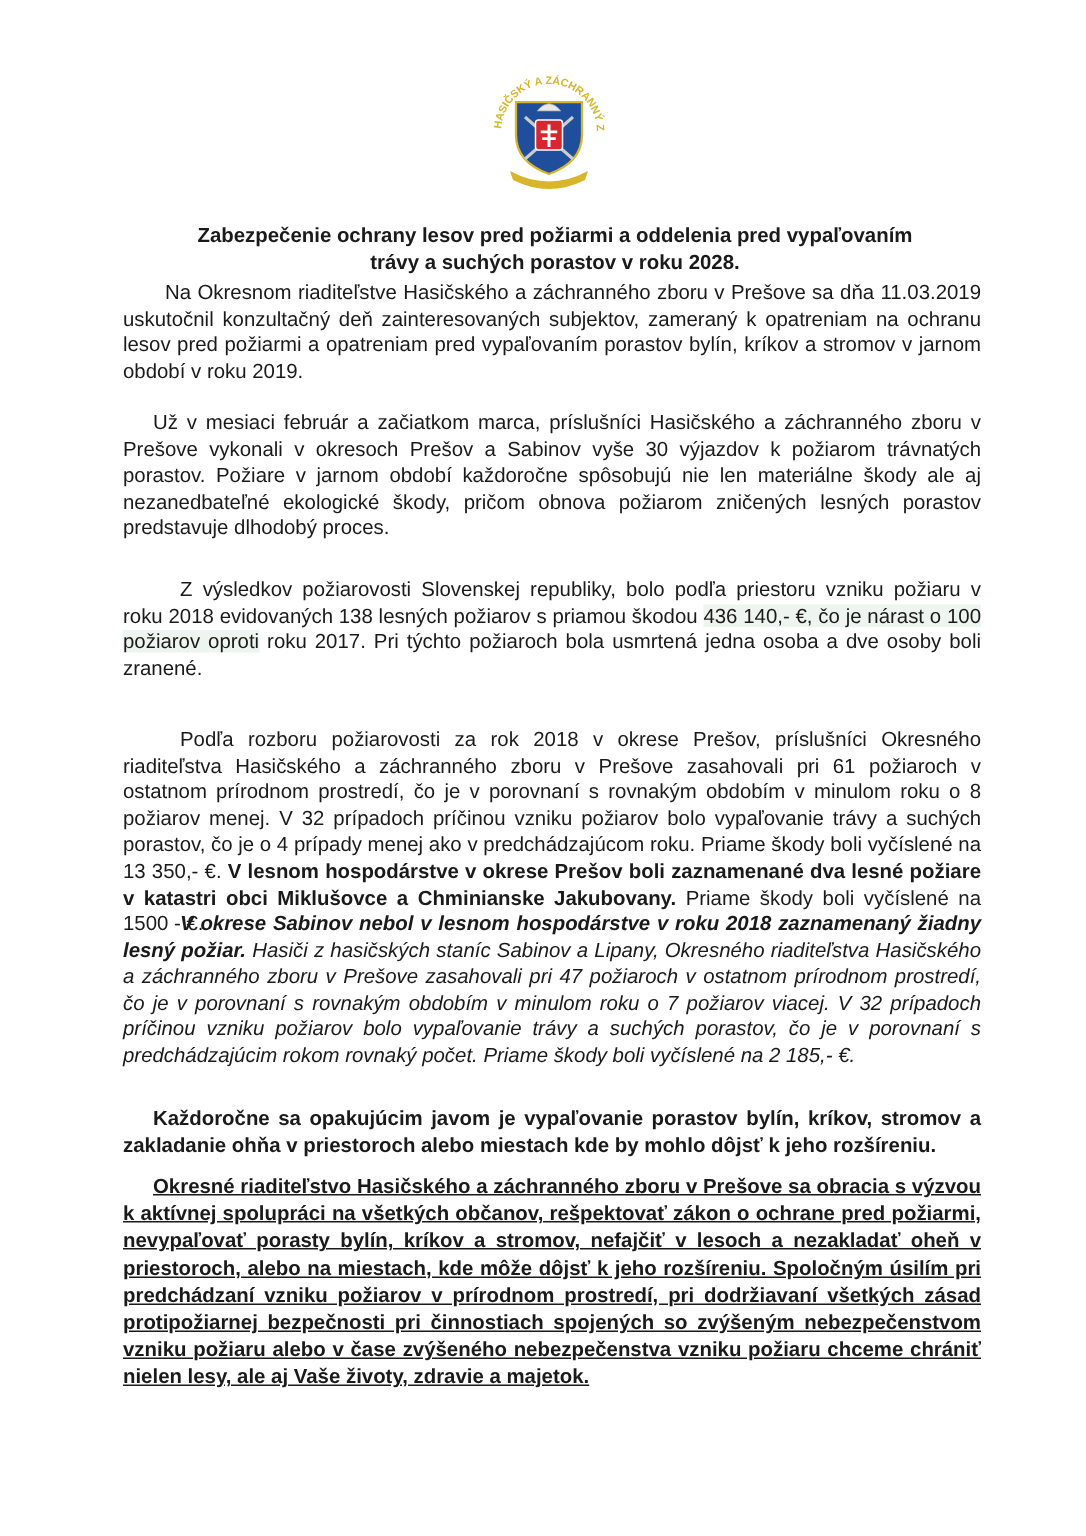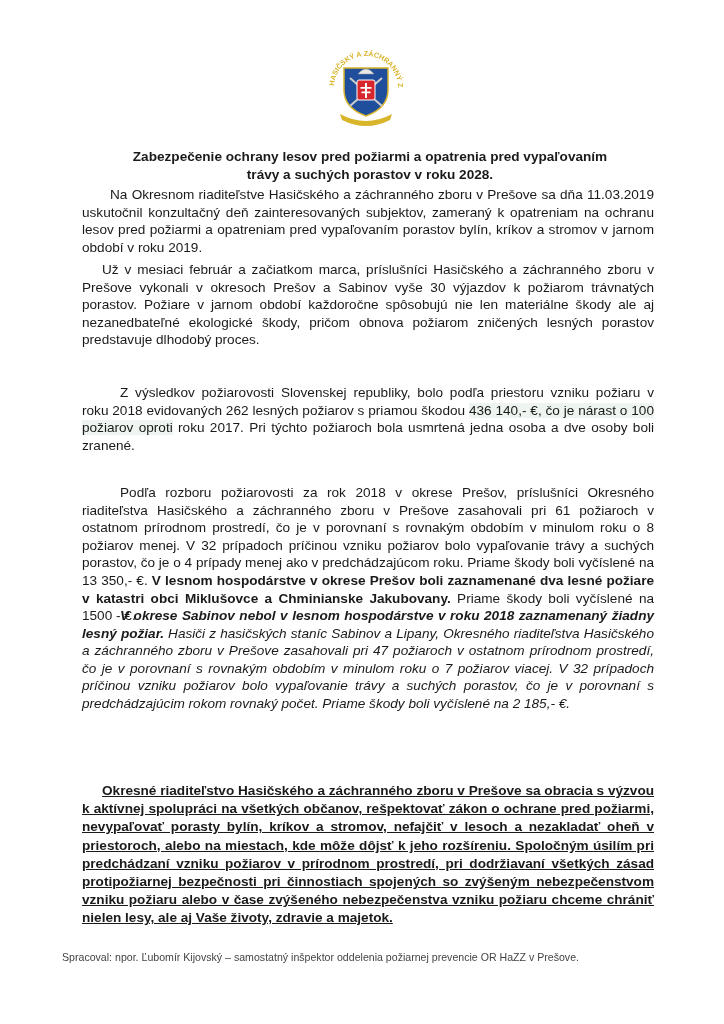--- a/index.html
+++ b/index.html
@@ -17,21 +17,21 @@
       position: absolute; left: 82px; width: 572px;
       font-size: 13.6px; line-height: 17.6px; text-align: justify;
       text-align-last: left;
     }
     .para .ind1 { display: inline-block; width: 28px; }
     .para .ind2 { display: inline-block; width: 20px; }
     .para .ind3 { display: inline-block; width: 38px; }
     .hl { background: #eef4ef; }
     b { font-weight: bold; }
     .p1 { top: 186px; }
-    .p2 { top: 261px; }
+    .p2 { top: 273px; }
     .p3 { top: 384px; }
     .p4 { top: 484px; }
     .p5 { top: 607px; font-style: italic; }
     .p6 { top: 737px; font-weight: bold; }
     .p7 { top: 782px; font-weight: bold; line-height: 18.2px; text-decoration: underline; }
     .footer {
       position: absolute; left: 62px; top: 950px; width: 620px;
       font-size: 10.6px; color: #444; line-height: 14px;
     }
   </style>
@@ -50,31 +50,31 @@
     <path d="M18,24 L62,24 L62,46 Q62,64 40,72 Q18,64 18,46 Z" fill="#1f4e9c" stroke="#d8b52a" stroke-width="1.5"></path>
     <path d="M32,30 Q40,20 48,30 Z" fill="#e8e8e8" stroke="#999" stroke-width="0.5"></path>
     <line x1="24" y1="34" x2="56" y2="62" stroke="#cccccc" stroke-width="2"></line>
     <line x1="56" y1="34" x2="24" y2="62" stroke="#cccccc" stroke-width="2"></line>
     <rect x="31" y="36" width="18" height="20" rx="2" fill="#d7262e" stroke="#ffffff" stroke-width="1"></rect>
     <path d="M39,39 h2 v15 h-2 Z M34.5,43 h11 v1.8 h-11 Z M35.5,47.5 h9 v1.8 h-9 Z" fill="#ffffff"></path>
     <path d="M14,70 Q40,84 66,70 L64,76 Q40,88 16,76 Z" fill="#d8b52a"></path>
   </svg>
 
   <div class="title">
-    <div>Zabezpečenie ochrany lesov pred požiarmi a opatrenia pred vypaľovaním</div>
+    <div>Zabezpečenie ochrany lesov pred požiarmi a oddelenia pred vypaľovaním</div>
     <div>trávy a suchých porastov v roku 2028.</div>
   </div>
 
   <div class="para p1"><span class="ind1"></span><span>Na Okresnom riaditeľstve Hasičského a záchranného zboru v Prešove sa dňa 11.03.2019 uskutočnil konzultačný deň zainteresovaných subjektov, zameraný k opatreniam na  ochranu lesov pred požiarmi a opatreniam pred vypaľovaním porastov bylín, kríkov a stromov v jarnom období v roku 2019.</span></div>
 
   <div class="para p2"><span class="ind2"></span><span>Už v mesiaci február a začiatkom marca, príslušníci Hasičského a záchranného zboru v Prešove vykonali v okresoch Prešov a Sabinov vyše 30 výjazdov k požiarom trávnatých porastov. Požiare v jarnom období každoročne spôsobujú nie len materiálne škody ale aj nezanedbateľné ekologické škody, pričom obnova požiarom zničených lesných porastov predstavuje dlhodobý proces.</span></div>
 
-  <div class="para p3"><span class="ind3"></span><span>Z výsledkov požiarovosti Slovenskej republiky, bolo podľa priestoru vzniku požiaru v roku 2018 evidovaných 262 lesných požiarov s priamou škodou </span><span class="hl">436 140,- €, čo je nárast o 100 požiarov oproti</span><span> roku 2017. Pri týchto požiaroch bola usmrtená jedna osoba a dve osoby boli zranené.</span></div>
+  <div class="para p3"><span class="ind3"></span><span>Z výsledkov požiarovosti Slovenskej republiky, bolo podľa priestoru vzniku požiaru v roku 2018 evidovaných 138 lesných požiarov s priamou škodou </span><span class="hl">436 140,- €, čo je nárast o 100 požiarov oproti</span><span> roku 2017. Pri týchto požiaroch bola usmrtená jedna osoba a dve osoby boli zranené.</span></div>
 
   <div class="para p4"><span class="ind3"></span><span>Podľa rozboru požiarovosti za rok 2018 v okrese Prešov, príslušníci Okresného riaditeľstva  Hasičského a záchranného zboru v Prešove zasahovali pri 61 požiaroch v ostatnom prírodnom prostredí, čo je v porovnaní s rovnakým obdobím v minulom roku o 8 požiarov menej. V 32 prípadoch príčinou vzniku požiarov bolo vypaľovanie trávy a suchých porastov, čo je o 4 prípady menej ako v predchádzajúcom roku. Priame škody boli vyčíslené na 13 350,- €. </span><b>V lesnom hospodárstve v okrese Prešov boli zaznamenané dva lesné požiare v katastri obci Miklušovce a Chminianske Jakubovany.</b><span> Priame škody boli vyčíslené  na 1500 - €.</span></div>
 
   <div class="para p5"><span class="ind3"></span><b>V okrese Sabinov nebol v lesnom hospodárstve v roku 2018 zaznamenaný žiadny lesný požiar.</b><span> Hasiči z hasičských staníc Sabinov a Lipany, Okresného riaditeľstva Hasičského a záchranného  zboru v Prešove zasahovali pri 47 požiaroch v ostatnom prírodnom prostredí, čo je v porovnaní s rovnakým obdobím v minulom roku o 7 požiarov viacej. V 32  prípadoch príčinou vzniku požiarov bolo vypaľovanie trávy a suchých porastov, čo je v porovnaní s predchádzajúcim rokom rovnaký počet. Priame škody boli vyčíslené na 2 185,- €.</span></div>
 
+  <div class="para p6"><span class="ind2"></span><span>Každoročne sa opakujúcim javom je vypaľovanie porastov bylín, kríkov, stromov a zakladanie ohňa v priestoroch alebo miestach kde by mohlo dôjsť k jeho rozšíreniu.</span></div>
 
   <div class="para p7"><span class="ind2"></span><span>Okresné riaditeľstvo Hasičského a záchranného zboru v Prešove sa obracia s výzvou k aktívnej spolupráci na všetkých občanov, rešpektovať zákon o ochrane pred požiarmi, nevypaľovať porasty bylín, kríkov a stromov, nefajčiť v lesoch a nezakladať oheň v priestoroch, alebo na miestach, kde môže dôjsť k jeho rozšíreniu. Spoločným úsilím pri predchádzaní vzniku požiarov v prírodnom prostredí, pri dodržiavaní všetkých zásad protipožiarnej bezpečnosti pri činnostiach spojených so zvýšeným nebezpečenstvom vzniku požiaru alebo v čase zvýšeného nebezpečenstva vzniku požiaru chceme chrániť nielen lesy, ale aj Vaše životy, zdravie a majetok.</span></div>
 
-  <div class="footer">Spracoval: npor. Ľubomír Kijovský – samostatný inšpektor oddelenia požiarnej prevencie OR HaZZ v Prešove.</div>
 </div>
 
 </body></html>

